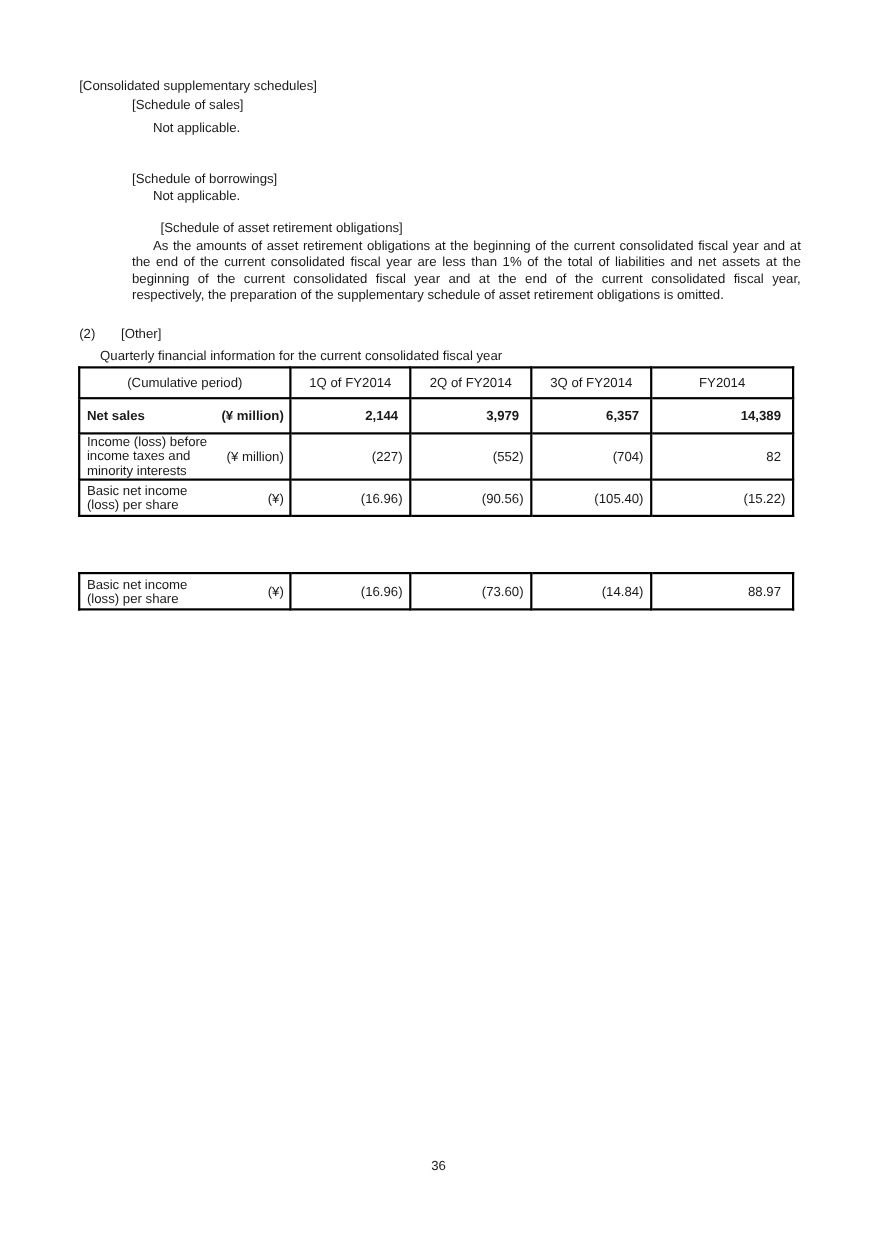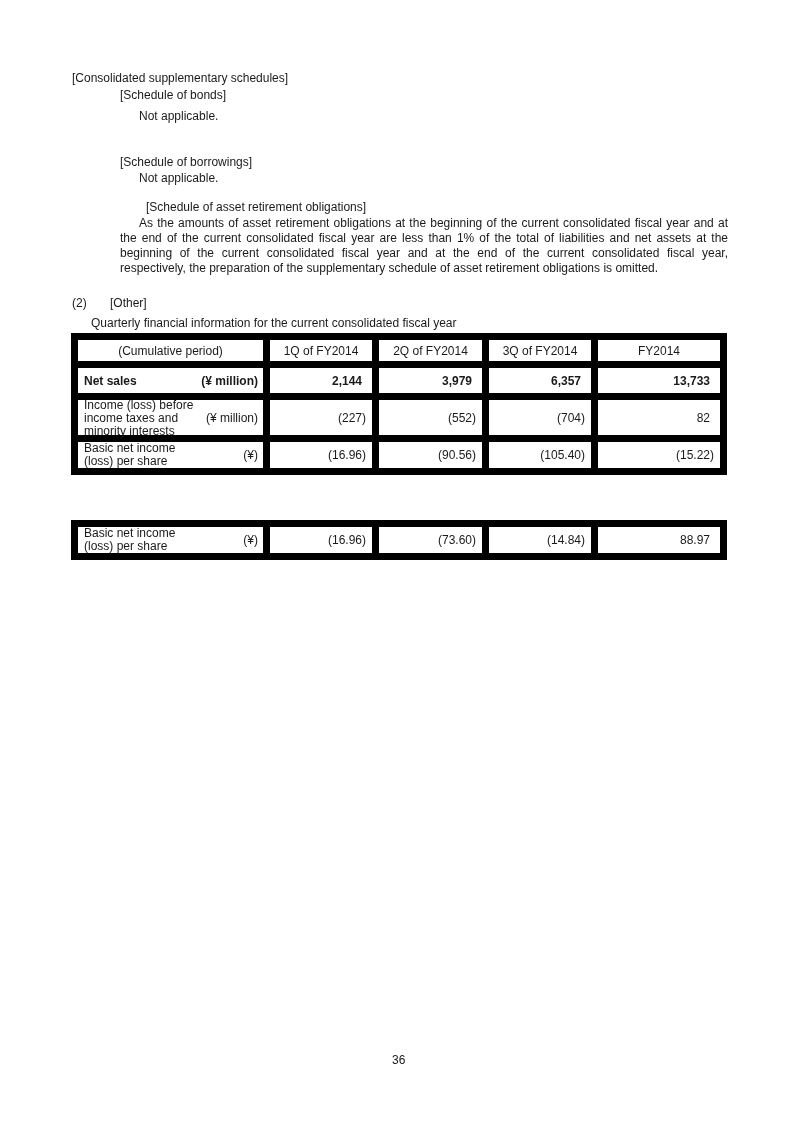--- a/index.html
+++ b/index.html
@@ -12,35 +12,35 @@
     .para {
       position: absolute; left: 120px; width: 608px;
       text-align: justify; line-height: 15px; font-size: 12px;
     }
     .para .indent { display: inline-block; width: 19px; }
     table.fin {
       position: absolute; border-collapse: collapse; table-layout: fixed;
       font-size: 12px; color: #1a1a1a;
     }
     table.fin td {
-      border: 7px solid #000000; padding: 0; vertical-align: middle;
+      border: 2px solid #000000; padding: 0; vertical-align: middle;
     }
     table.fin td.hdr { text-align: center; }
     table.fin td.num { text-align: right; padding-right: 6px; }
     table.fin td.num.pad10 { padding-right: 10px; }
     .label-cell { position: relative; }
     .label-cell .lbl { position: absolute; left: 6px; top: 50%; transform: translateY(-50%); line-height: 13px; }
     .label-cell .unit { position: absolute; right: 5px; top: 50%; transform: translateY(-50%); }
   </style>
 </head>
 <body>
 
 <div class="abs line" style="left:72px; top:71px;">[Consolidated supplementary schedules]</div>
 
-<div class="abs line" style="left:120px; top:88px;">[Schedule of bonds]</div>
+<div class="abs line" style="left:120px; top:88px;">[Schedule of sales]</div>
 <div class="abs line" style="left:139px; top:109px;">Not applicable.</div>
 
 <div class="abs line" style="left:120px; top:155px;">[Schedule of borrowings]</div>
 <div class="abs line" style="left:139px; top:171px;">Not applicable.</div>
 
 <div class="abs line" style="left:120px; top:200px;margin-left:26px;">[Schedule of asset retirement obligations]</div>
 <div class="para" style="top:216px;"><span class="indent"></span><span>As the amounts of asset retirement obligations at the beginning of the current consolidated fiscal year and at the end of the current consolidated fiscal year are less than 1% of the total of liabilities and net assets at the beginning of the current consolidated fiscal year and at the end of the current consolidated fiscal year, respectively, the preparation of the supplementary schedule of asset retirement obligations is omitted.</span></div>
 
 <div class="abs line" style="left:72px; top:296px;">(2)</div>
 <div class="abs line" style="left:110px; top:296px;">[Other]</div>
@@ -63,21 +63,21 @@
     <td class="hdr">FY2014</td>
   </tr>
   <tr style="height:32px;font-weight:bold;">
     <td class="label-cell">
       <span class="lbl">Net sales</span>
       <span class="unit">(¥ million)</span>
     </td>
     <td class="num pad10">2,144</td>
     <td class="num pad10">3,979</td>
     <td class="num pad10">6,357</td>
-    <td class="num pad10">13,733</td>
+    <td class="num pad10">14,389</td>
   </tr>
   <tr style="height:42px;">
     <td class="label-cell">
       <span class="lbl">
         <span>Income (loss) before</span><br>
         <span>income taxes and</span><br>
         <span>minority interests</span>
       </span>
       <span class="unit">(¥ million)</span>
     </td>

